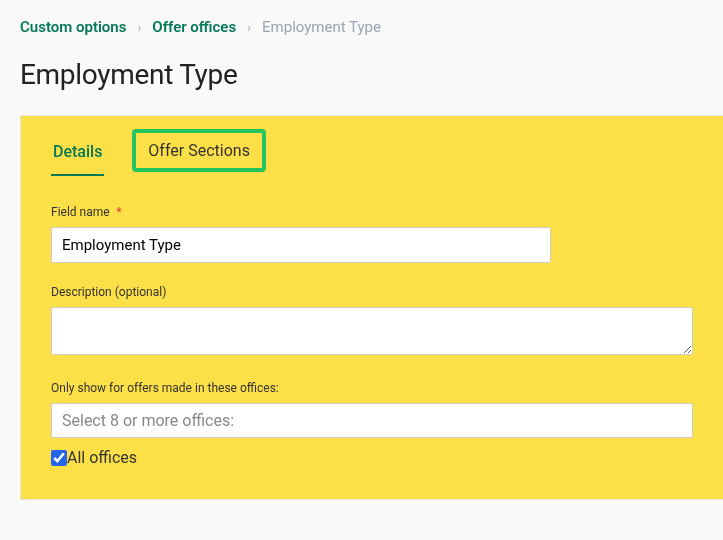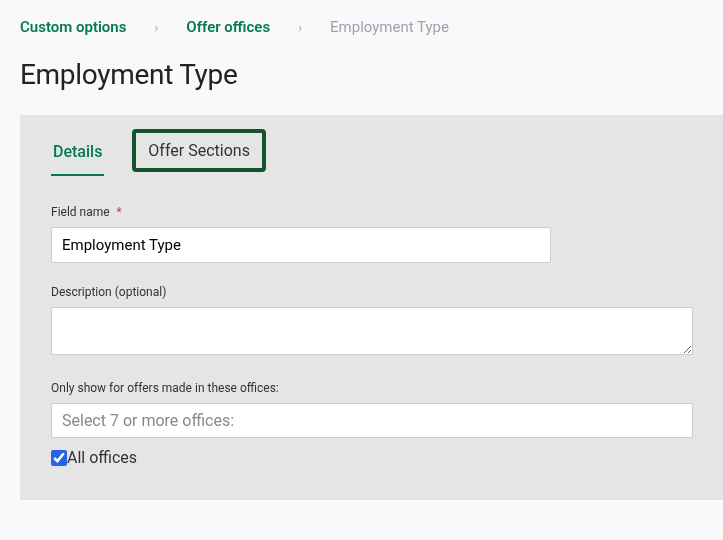--- a/index.html
+++ b/index.html
@@ -11,21 +11,21 @@
       font-family: -apple-system, BlinkMacSystemFont, "Segoe UI", Roboto, Helvetica, Arial, sans-serif;
       background: #f9f9f9;
       width: 723px;
       height: 540px;
       overflow: hidden;
       color: #333;
     }
     .breadcrumb {
       display: flex;
       align-items: center;
-      gap: 28px;
+      gap: 11px;
       padding: 18px 20px 10px 20px;
       font-size: 15px;
     }
     .breadcrumb-link {
       color: #047857;
       font-weight: 600;
       cursor: pointer;
     }
     .breadcrumb-current {
       color: #9ca3af;
@@ -35,21 +35,21 @@
       font-size: 13px;
     }
     .page-title {
       font-size: 28px;
       font-weight: 400;
       color: #222;
       padding: 12px 20px 24px 20px;
       letter-spacing: -0.3px;
     }
     .card {
-      background: #e5e5e5;
+      background: #fde047;
       border: 1px solid #e5e5e5;
       border-right: none;
       margin-left: 20px;
       padding: 0;
     }
     .tabs {
       display: flex;
       align-items: center;
       gap: 28px;
       padding: 18px 30px 0 30px;
@@ -68,21 +68,21 @@
     .tab.active::after {
       content: "";
       position: absolute;
       left: 0;
       right: 0;
       bottom: -1px;
       height: 2px;
       background: #047857;
     }
     .tab.highlighted {
-      border: 4px solid #14532d;
+      border: 4px solid #22c55e;
       border-radius: 4px;
       padding: 8px 12px;
       margin-top: -6px;
       margin-bottom: 2px;
     }
     .form-area {
       padding: 30px 30px 10px 30px;
     }
     .form-group {
       margin-bottom: 22px;
@@ -169,21 +169,21 @@
       <input type="text" class="text-input" value="Employment Type" style="">
     </div>
 
     <div class="form-group">
       <label class="form-label">Description (optional)</label>
       <textarea class="textarea-input" style=""></textarea>
     </div>
 
     <div class="form-group">
       <label class="form-label">Only show for offers made in these offices:</label>
-      <div class="multiselect">Select 7 or more offices:</div>
+      <div class="multiselect">Select 8 or more offices:</div>
       <div class="checkbox-row">
         <input type="checkbox" checked="" style="">
         <span>All offices</span>
       </div>
     </div>
 
   </div>
 </div>
 
 </body></html>

